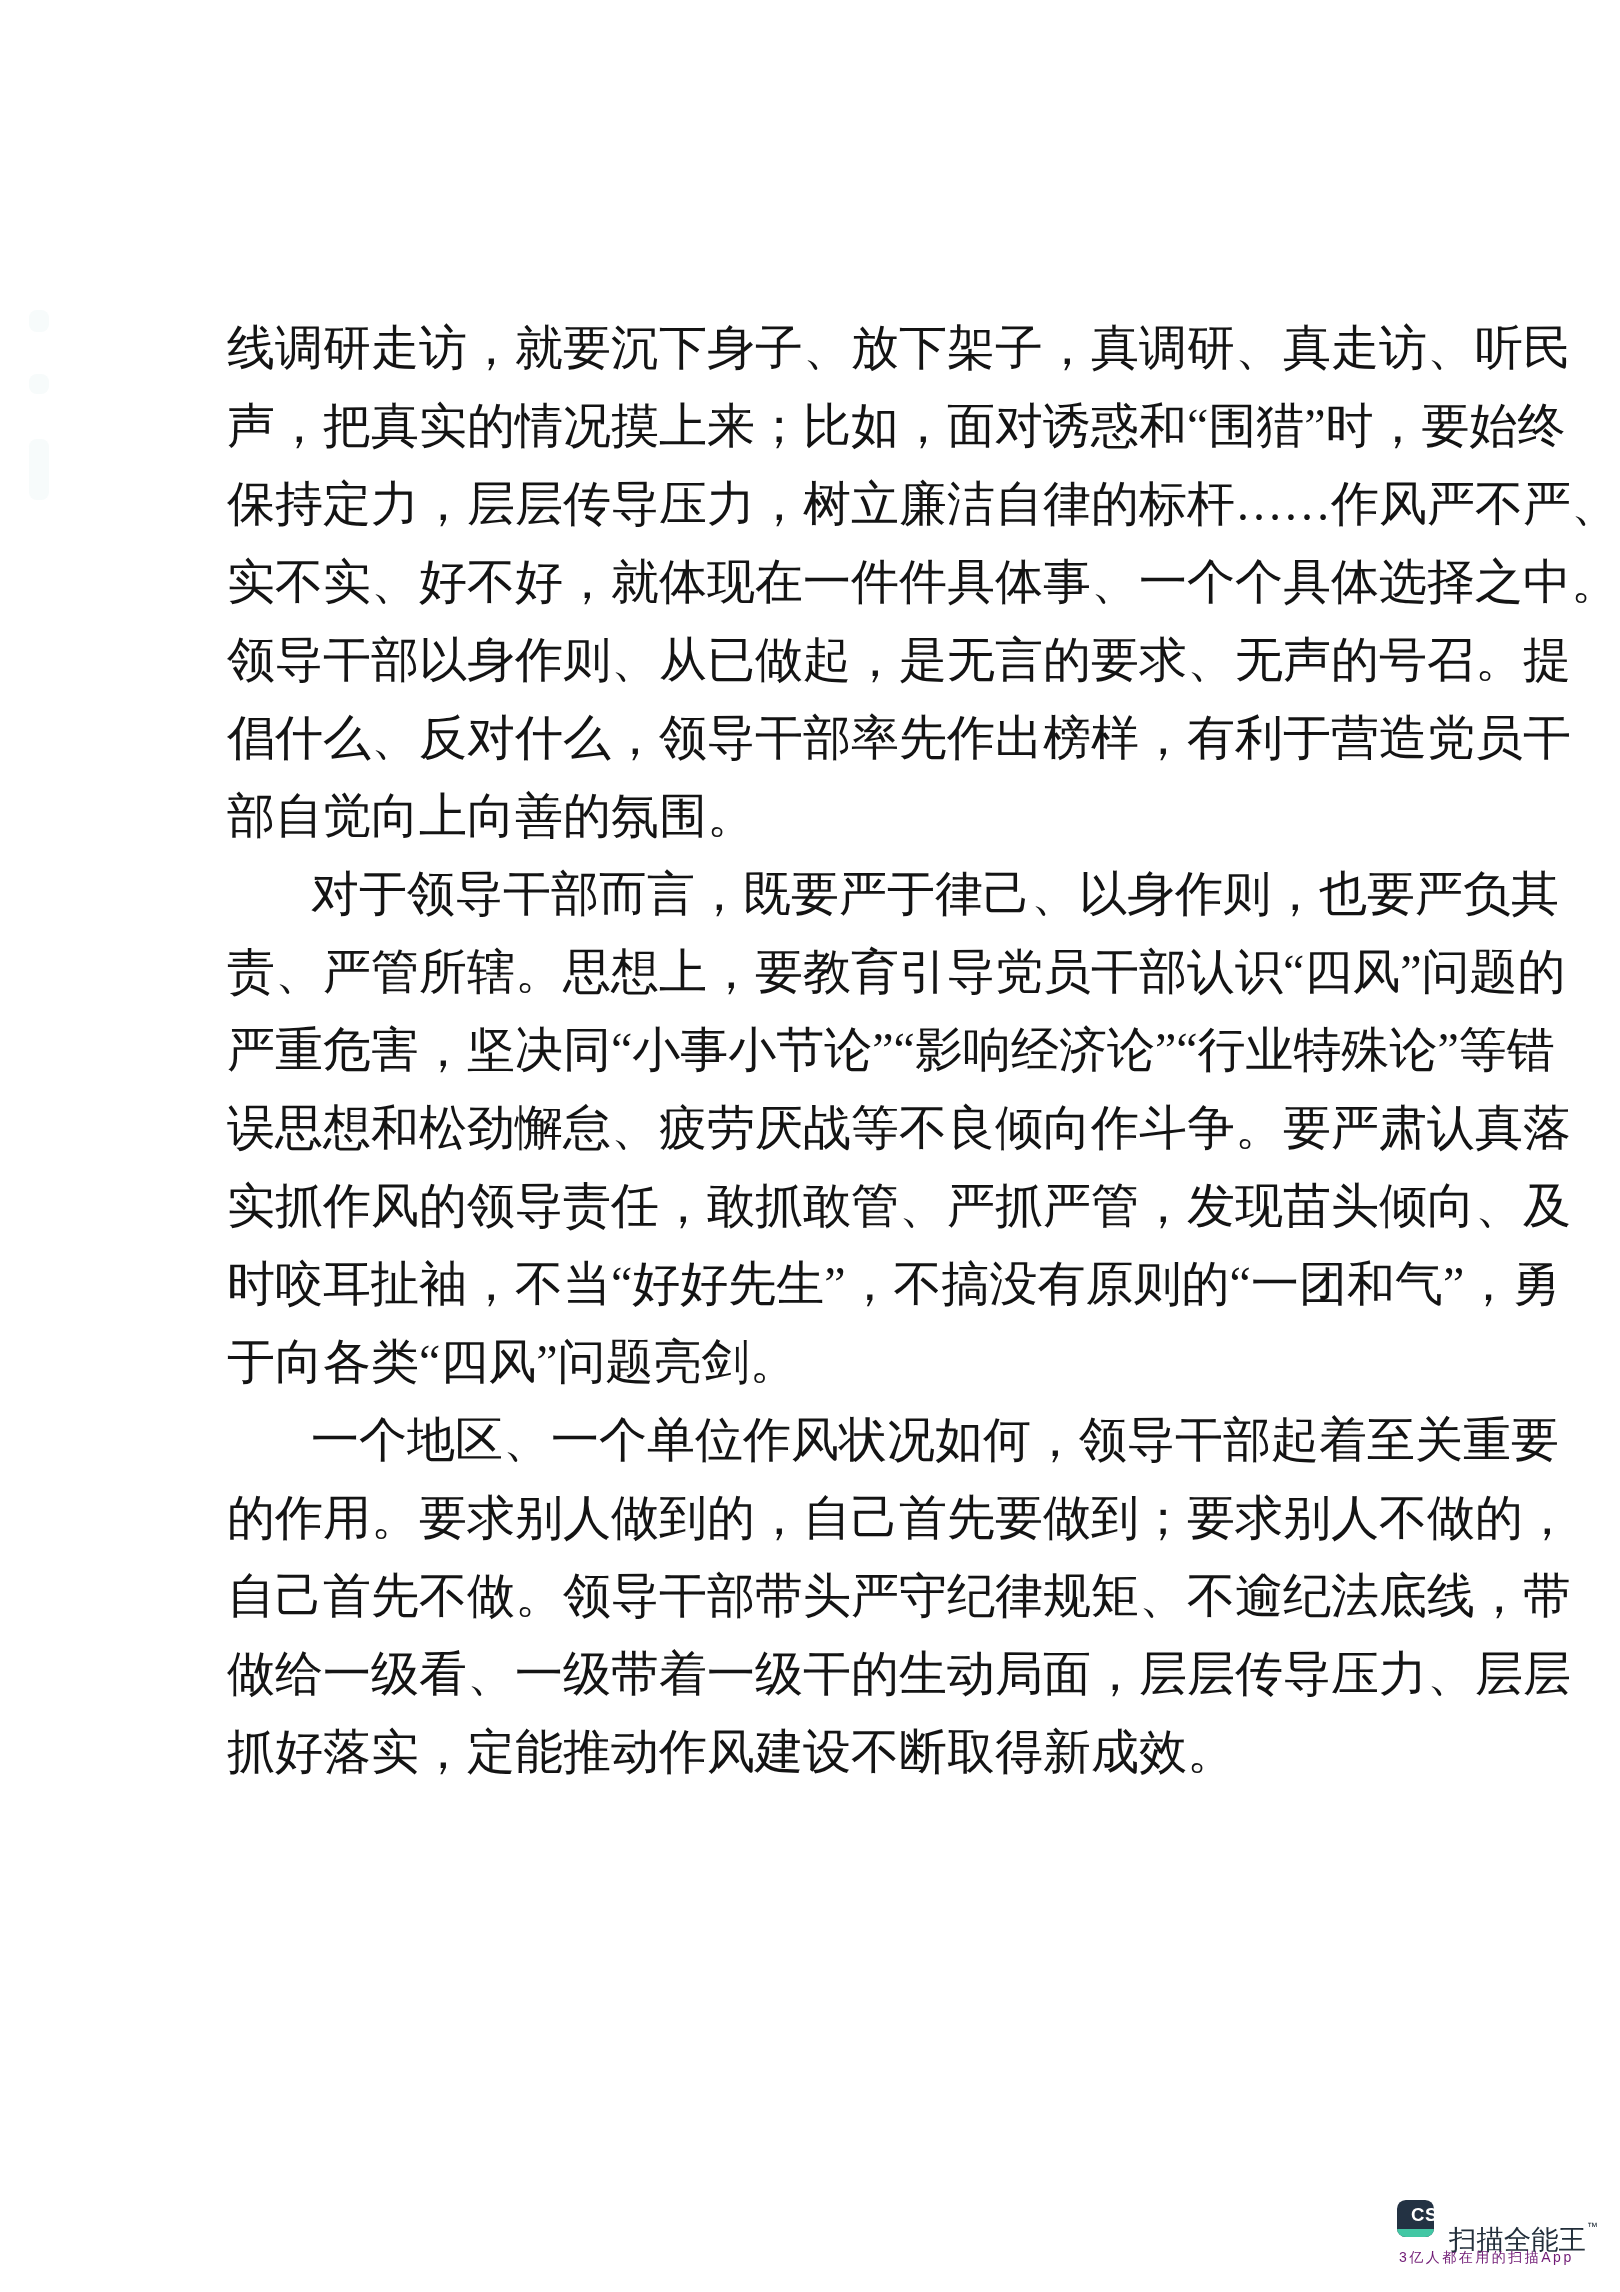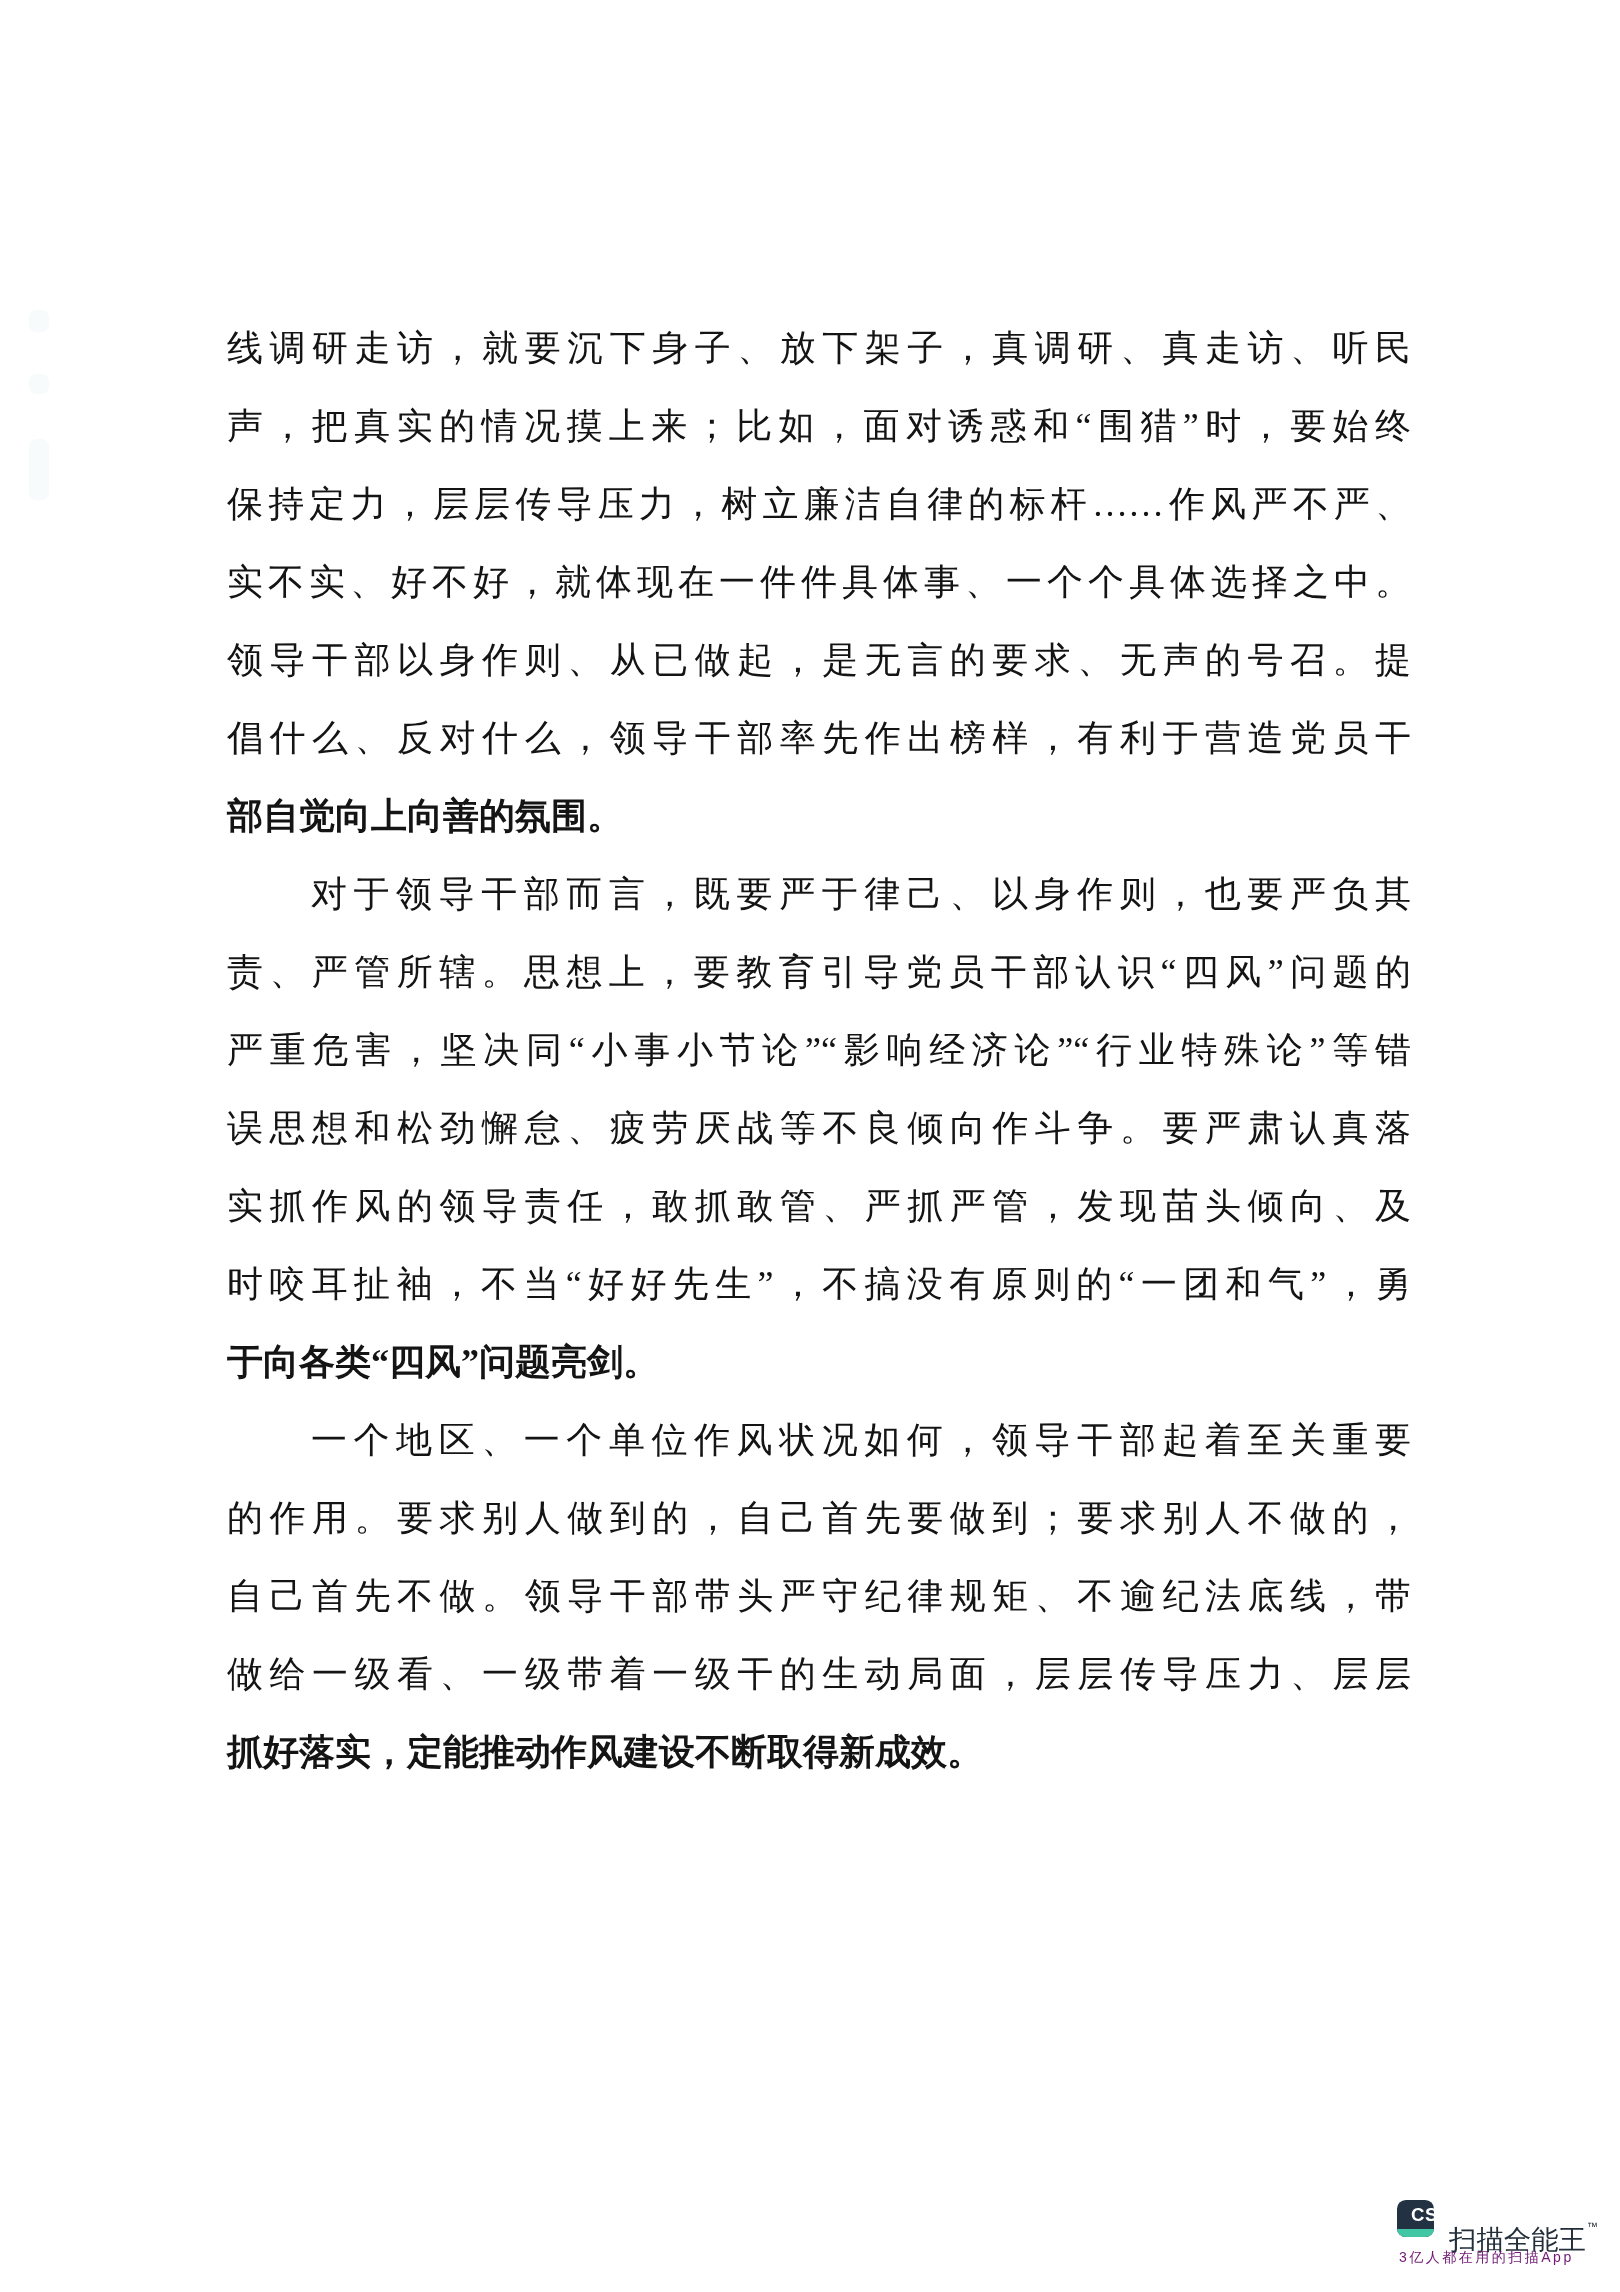--- a/index.html
+++ b/index.html
@@ -11,33 +11,32 @@
     background: #ffffff;
     overflow: hidden;
     font-family: "Liberation Serif", "DejaVu Serif", serif;
   }
   .text-block {
     position: absolute;
     left: 227px;
     top: 309px;
     width: 1184px;
     color: #141414;
-    font-size: 36px;
+    font-size: 48px;
   }
   .line {
     height: 78px;
     line-height: 78px;
     text-align: justify;
     text-align-last: justify;
     white-space: nowrap;
   }
   .line.para-end {
     text-align: left;
     text-align-last: left;
-    font-weight: bold;
   }
   .line.indent {
     text-indent: 84px;
   }
   
   .artifact {
     position: absolute;
     background: #f7fbfb;
     border-radius: 7.8px;
   }

